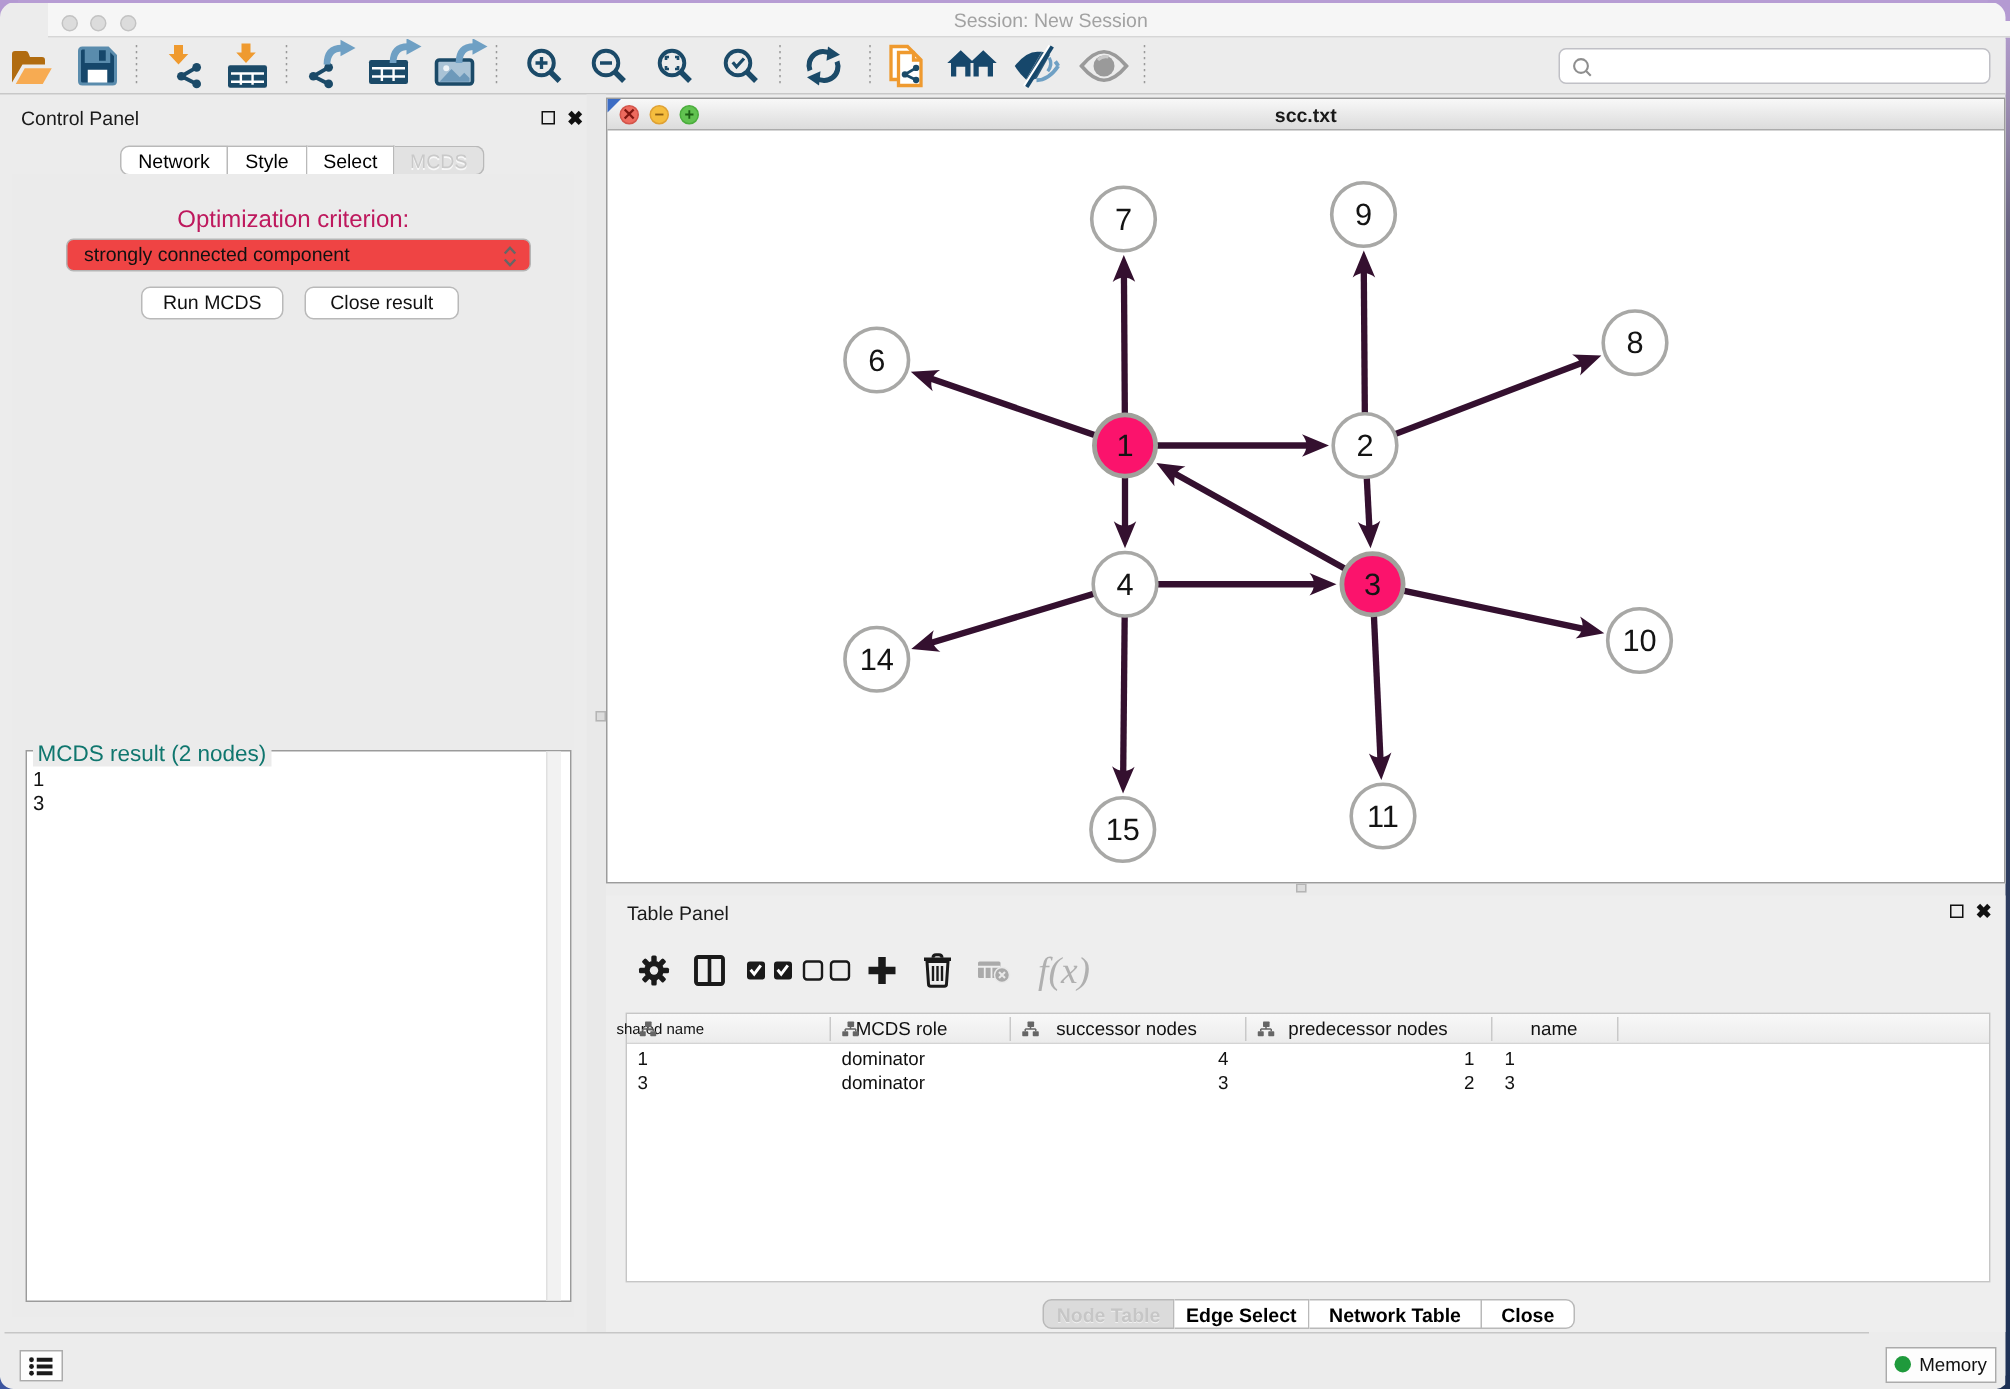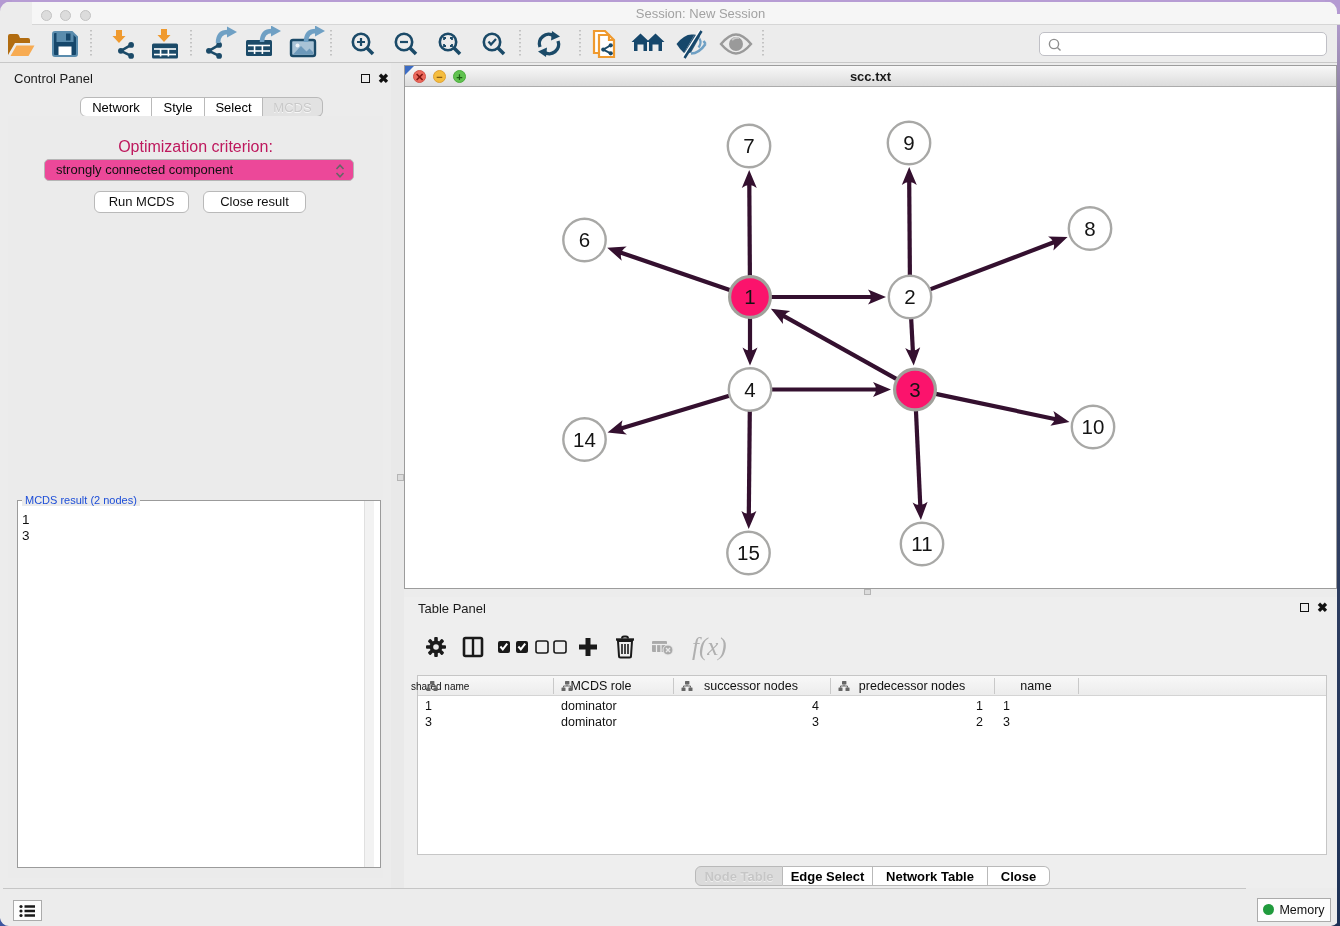--- a/index.html
+++ b/index.html
@@ -25,25 +25,25 @@
 #cp-title { left:14px; top:71px; font-size:13px; color:#1a1a1a; }
 .winbtn-sq { width:9px; height:9px; border:1.5px solid #111; background:transparent; }
 .winbtn-x { font-size:13px; font-weight:bold; color:#111; line-height:12px; }
 
 
 .tab { position:absolute; height:20px; line-height:19px; font-size:13px; text-align:center; background:#fff; border:1px solid #b9b9b9; color:#000; }
 .tab.sel { background:#e2e2e2; color:#c9c9c9; text-shadow:0 1px 0 #f8f8f8; }
 
 #cp-content { left:8px; top:116px; width:375px; height:762px; background:#ebebeb; }
 #opt-label { left:0; top:138px; width:391px; text-align:center; font-size:16px; color:#be185d; }
-#dropdown { left:44px; top:159px; width:310px; height:22px; background:#ec4899; border:1px solid #b5b5b5; border-radius:5px; font-size:13px; line-height:20px; padding-left:11px; color:#111; }
+#dropdown { left:44px; top:159px; width:310px; height:22px; background:#ef4444; border:1px solid #b5b5b5; border-radius:5px; font-size:13px; line-height:20px; padding-left:11px; color:#111; }
 .btn { position:absolute; height:22px; background:#fff; border:1px solid #b9b9b9; border-radius:6px; font-size:13px; text-align:center; line-height:20px; color:#111; }
 
 #fieldset { left:17px; top:500px; width:364px; height:368px; background:#fff; border:1px solid #9b9b9b; }
-#fs-legend { left:22px; top:494px; background:#ebebeb; padding:0 3px; font-size:11px; color:#1d4ed8; }
+#fs-legend { left:22px; top:494px; background:#ebebeb; padding:0 3px; font-size:15px; color:#0f766e; }
 #fs-text { left:22px; top:512px; font-size:13.5px; color:#111; line-height:16px; }
 #fs-scroll { left:364px; top:501px; width:10px; height:366px; background:#f2f2f2; border-left:1px solid #e0e0e0; }
 
 
 #vsplit { left:391px; top:63px; width:13px; height:825px; background:#e9e9e9; }
 #vsplit-h { left:397px; top:474px; width:7px; height:7px; background:#dcdcdc; border:1px solid #b5b5b5; }
 #hsplit-h { left:864px; top:589px; width:7px; height:6px; background:#dcdcdc; border:1px solid #b5b5b5; }
 
 
 #netwin { left:404px; top:65px; width:933px; height:524px; border:1px solid #9c9c9c; background:#fff; }

